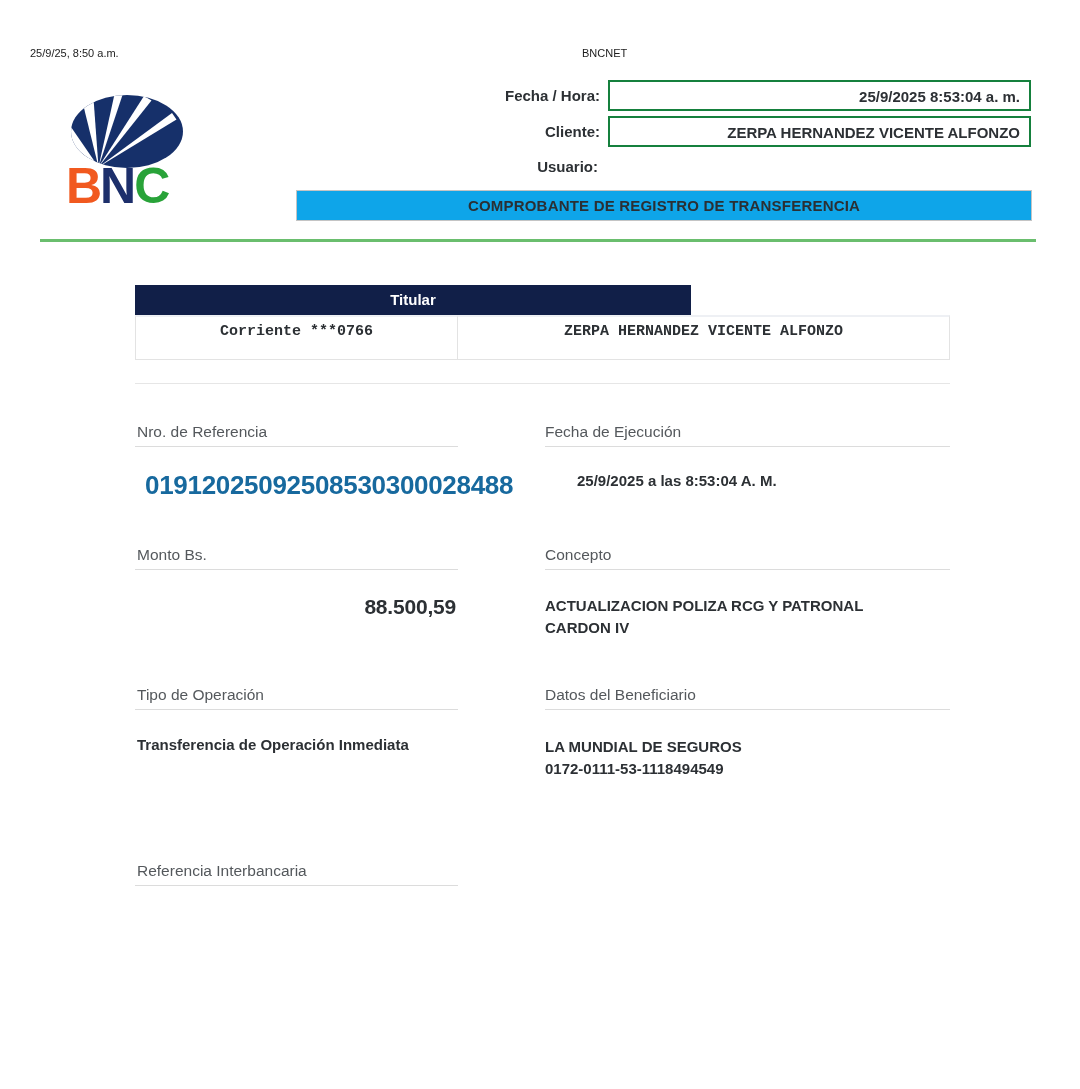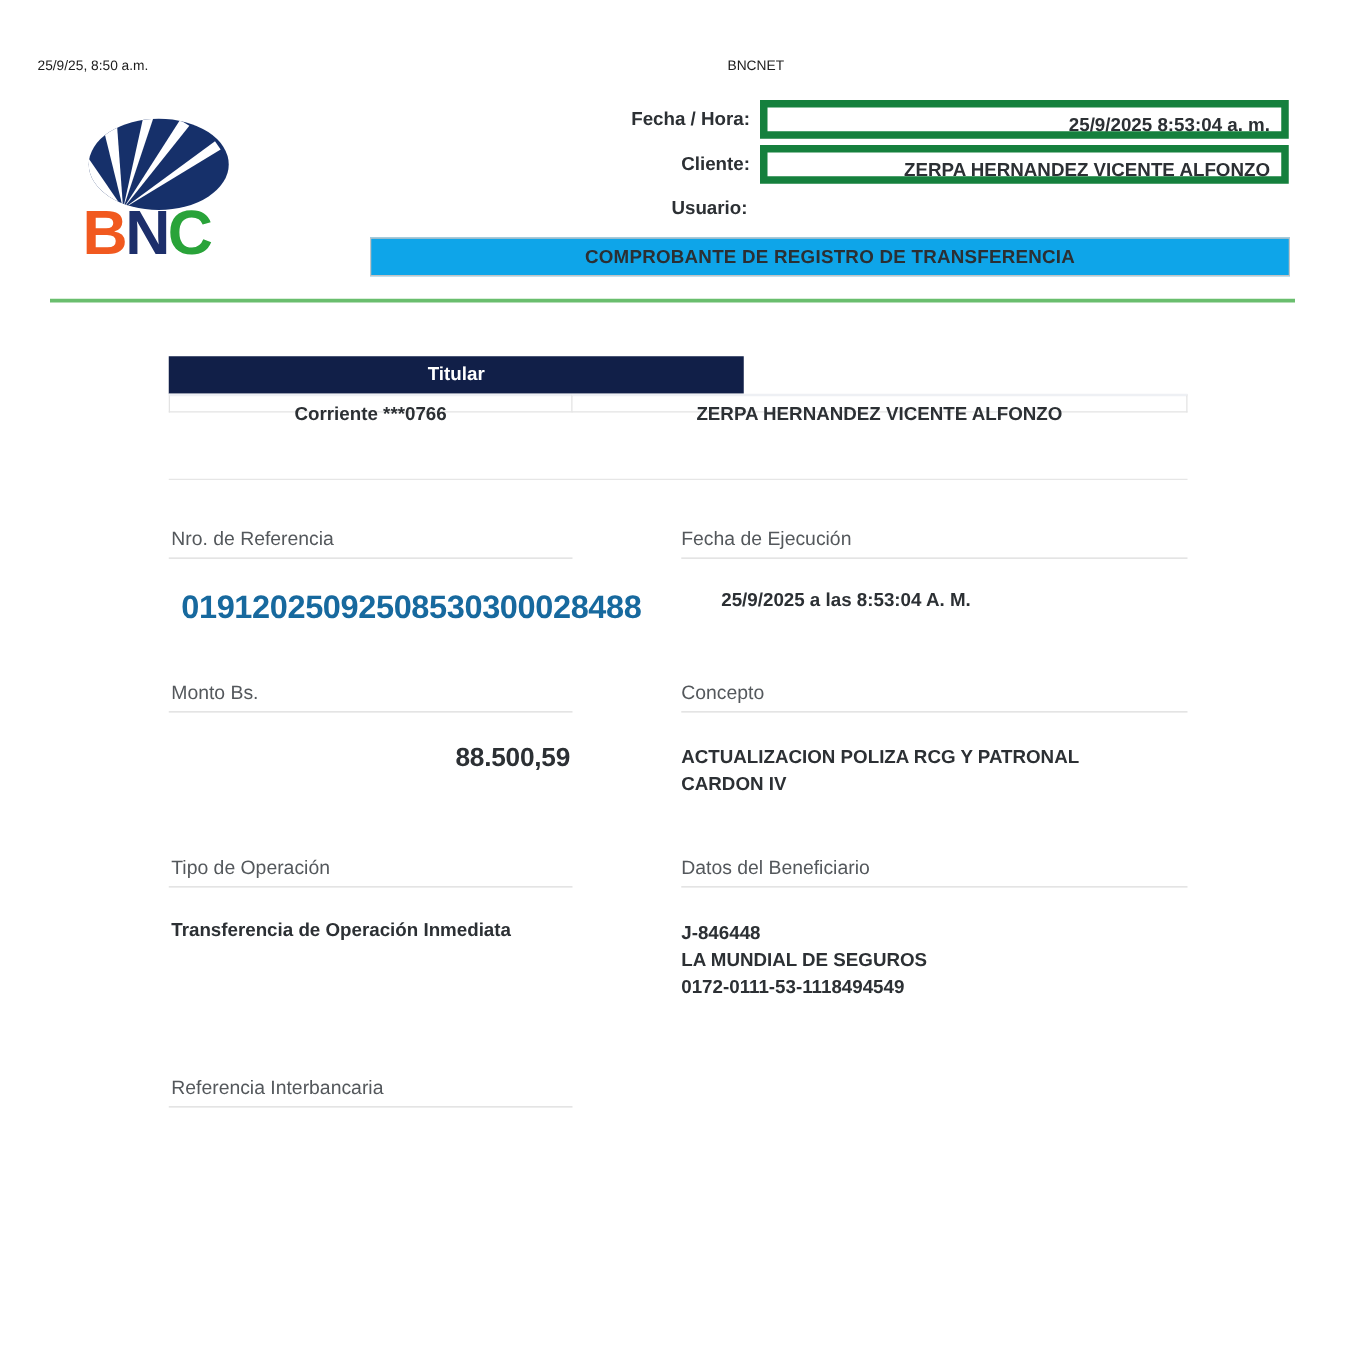--- a/index.html
+++ b/index.html
@@ -14,43 +14,43 @@
   
   .logo { position:absolute; left:66px; top:94px; width:150px; }
   .logo svg { display:block; margin-left:4px; }
   .logo-text { font-size:50px; font-weight:bold; letter-spacing:-2px; line-height:1; margin-top:-8px; }
   .logo-b { color:#f1591f; }
   .logo-n { color:#1d2f6b; }
   .logo-c { color:#29a339; }
 
   
   .hf-label { position:absolute; font-size:15px; font-weight:bold; color:#2c3034; text-align:right; width:160px; }
-  .hf-box   { position:absolute; height:31px; border:6px solid #15803d; background:#fff;
+  .hf-box   { position:absolute; height:31px; border:2px solid #15803d; background:#fff;
               font-size:15px; font-weight:bold; color:#2c3034; text-align:right;
               line-height:29px; padding-right:9px; }
   .hf-label1 { left:440px; top:87px; }  .hf-box1 { left:608px; top:80px;  width:423px; }
   .hf-label2 { left:440px; top:123px; } .hf-box2 { left:608px; top:116px; width:423px; }
   .hf-label3 { left:438px; top:158px; } .hf-box3 { left:603px; top:151px; width:428px; }
   .doc-title-box { position:absolute; left:296px; top:190px; width:736px; height:31px;
                    border:1px solid #c4c4c4; background:#0ea5e9; text-align:center;
                    font-size:15px; font-weight:bold; color:#2b2f33; line-height:29px; letter-spacing:.2px; }
 
   .green-rule { position:absolute; left:40px; top:239px; width:996px; height:3px; background:#6abe6e; }
 
   
   .acct-table { position:absolute; left:135px; top:285px; width:815px; }
   .acct-head { display:flex; }
   .acct-head .cell { background:#111f48; color:#ffffff; font-size:15px; font-weight:bold;
                      height:30px; line-height:30px; text-align:center; }
   .acct-head .c1 { width:322px; border-right:3px solid #ffffff; }
-  .acct-head .c2 { width:460px; }
+  .acct-head .c2 { width:556px; }
   .acct-row { display:flex; }
   .acct-row .cell { background:#fff; color:#2c3034; font-size:15px; font-weight:bold;
-                    height:15px; line-height:29px; text-align:center;
-                    border:1px solid #e3e3e3; border-top:2px solid #eef0f4; }
+                    height:45px; line-height:29px; text-align:center;
+                    border:1px solid #e3e3e3; border-top:2px solid #eef0f4;font-family:Liberation Mono, monospace; }
   .acct-row .c1 { width:322px; border-right:none; }
   .acct-row .c2 { width:493px; }
 
   .soft-divider { position:absolute; left:135px; top:383px; width:815px; height:1px; background:#e6e6e6; }
 
   
   .sec-label { position:absolute; font-size:15.5px; color:#54585c; }
   .sec-underline { position:absolute; height:1px; background:#dcdcdc; }
   .ul-left  { left:135px; width:323px; }
   .ul-right { left:545px; width:405px; }
@@ -140,21 +140,20 @@
   <div class="amount">88.500,59</div>
   <div class="concept">ACTUALIZACION POLIZA RCG Y PATRONAL CARDON IV</div>
 
   <div class="sec-label" style="left:137px; top:686px;">Tipo de Operación</div>
   <div class="sec-underline ul-left" style="top:709px;"></div>
   <div class="sec-label" style="left:545px; top:686px;">Datos del Beneficiario</div>
   <div class="sec-underline ul-right" style="top:709px;"></div>
 
   <div class="op-type">Transferencia de Operación Inmediata</div>
   <div class="beneficiary">
-    <div>J-846448</div>
     <div>LA MUNDIAL DE SEGUROS</div>
     <div>0172-0111-53-1118494549</div>
   </div>
 
   <div class="sec-label" style="left:137px; top:862px;">Referencia Interbancaria</div>
   <div class="sec-underline ul-left" style="top:885px;"></div>
 
 </div>
 
 </body></html>

